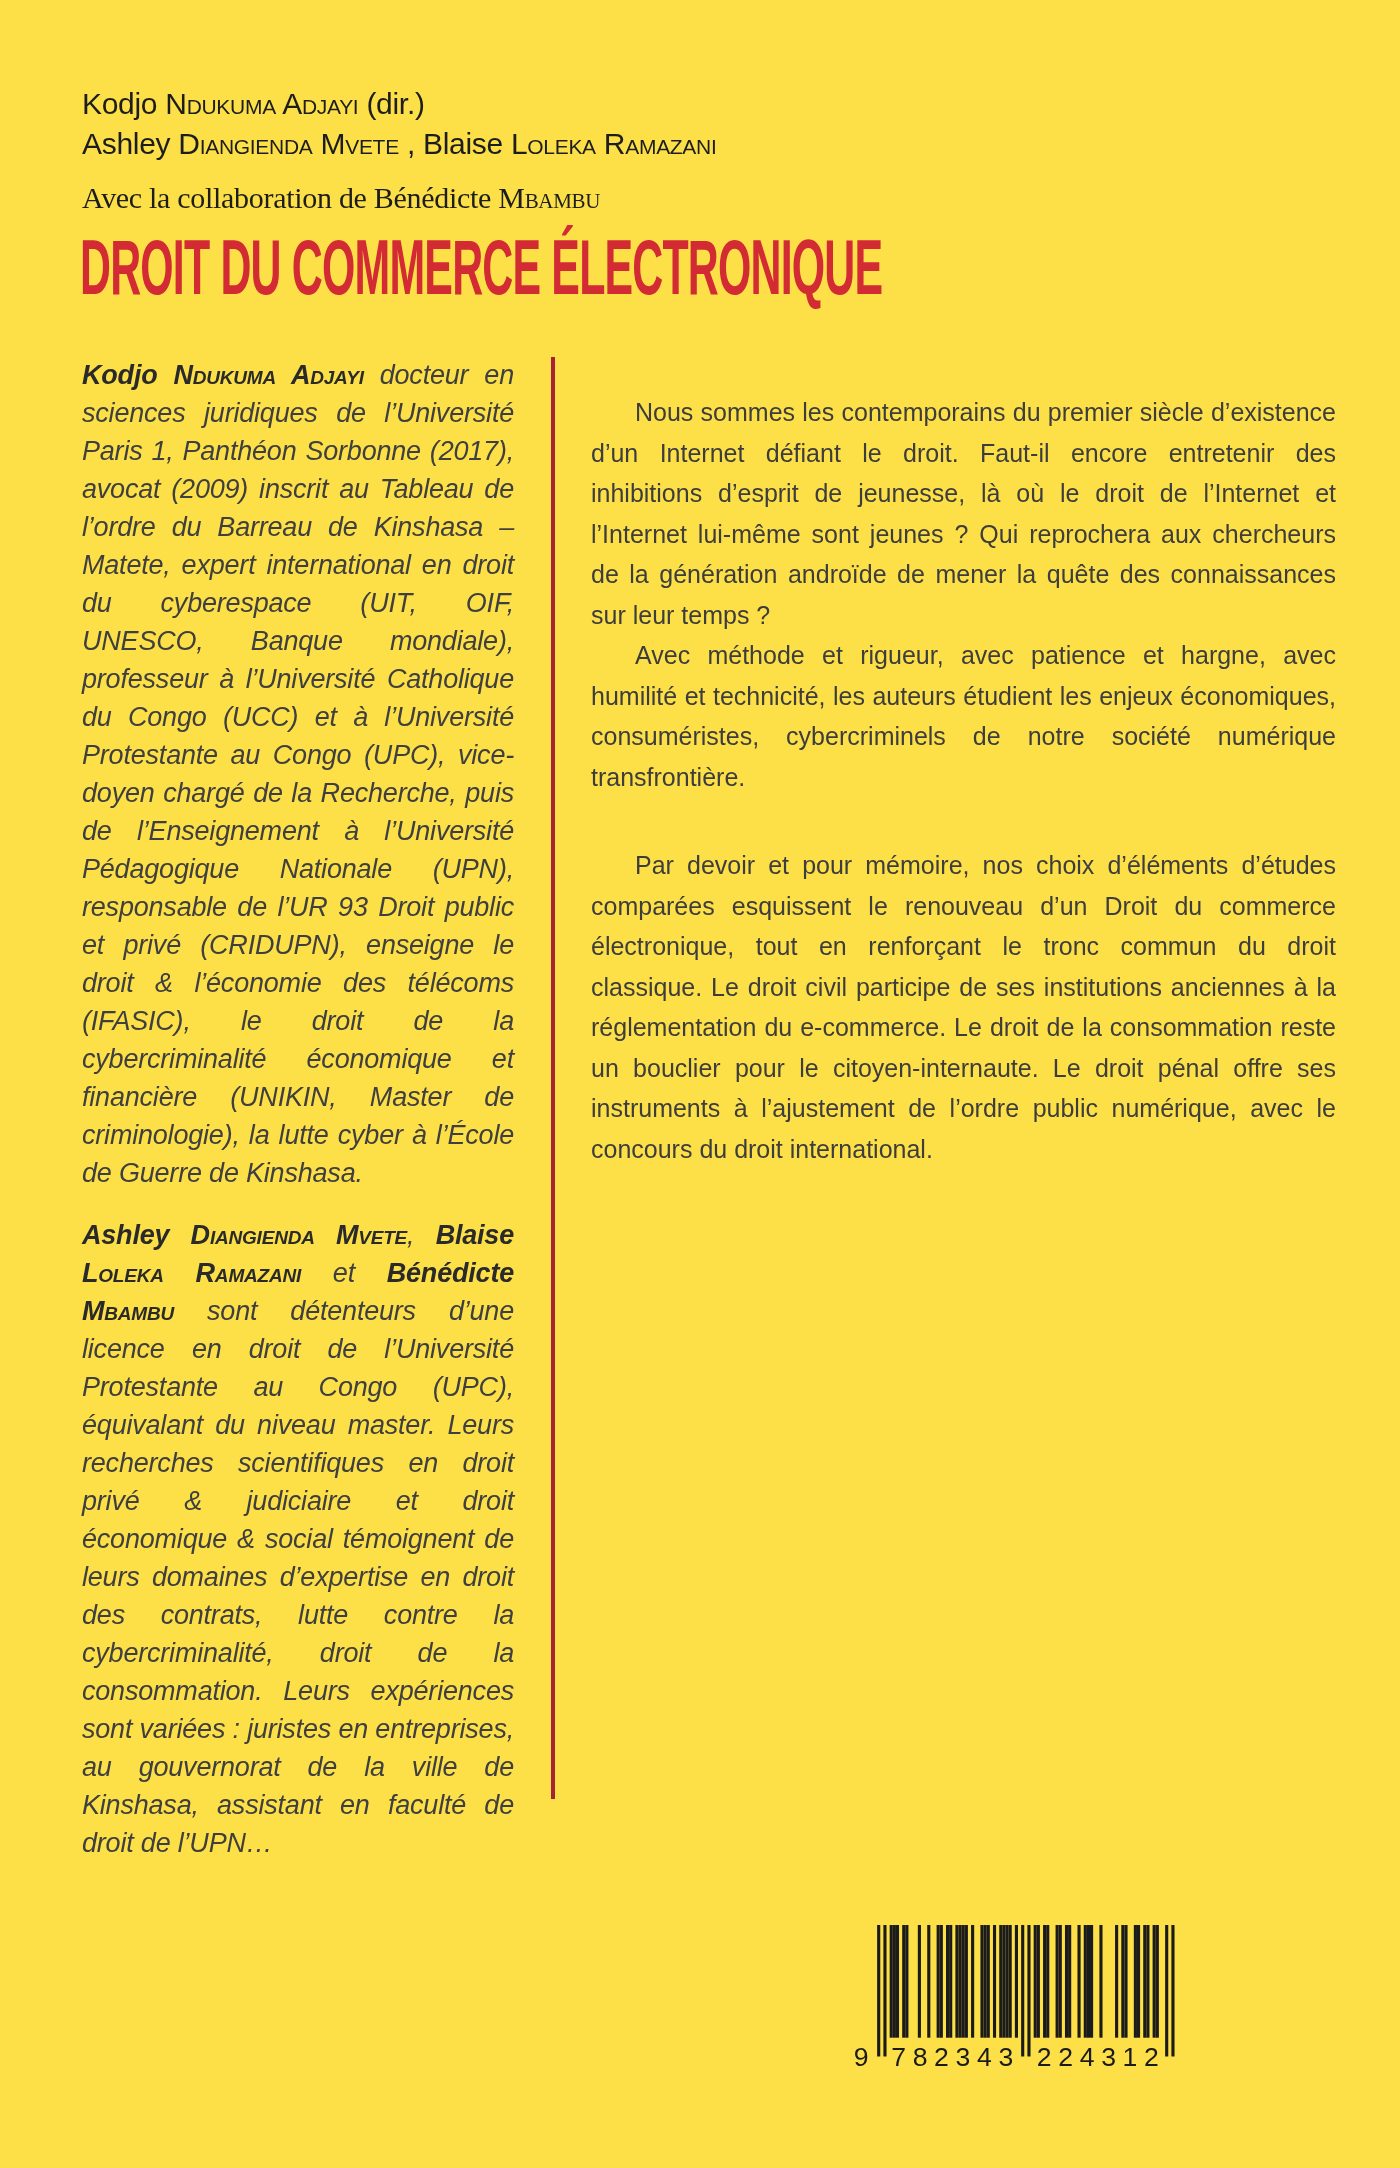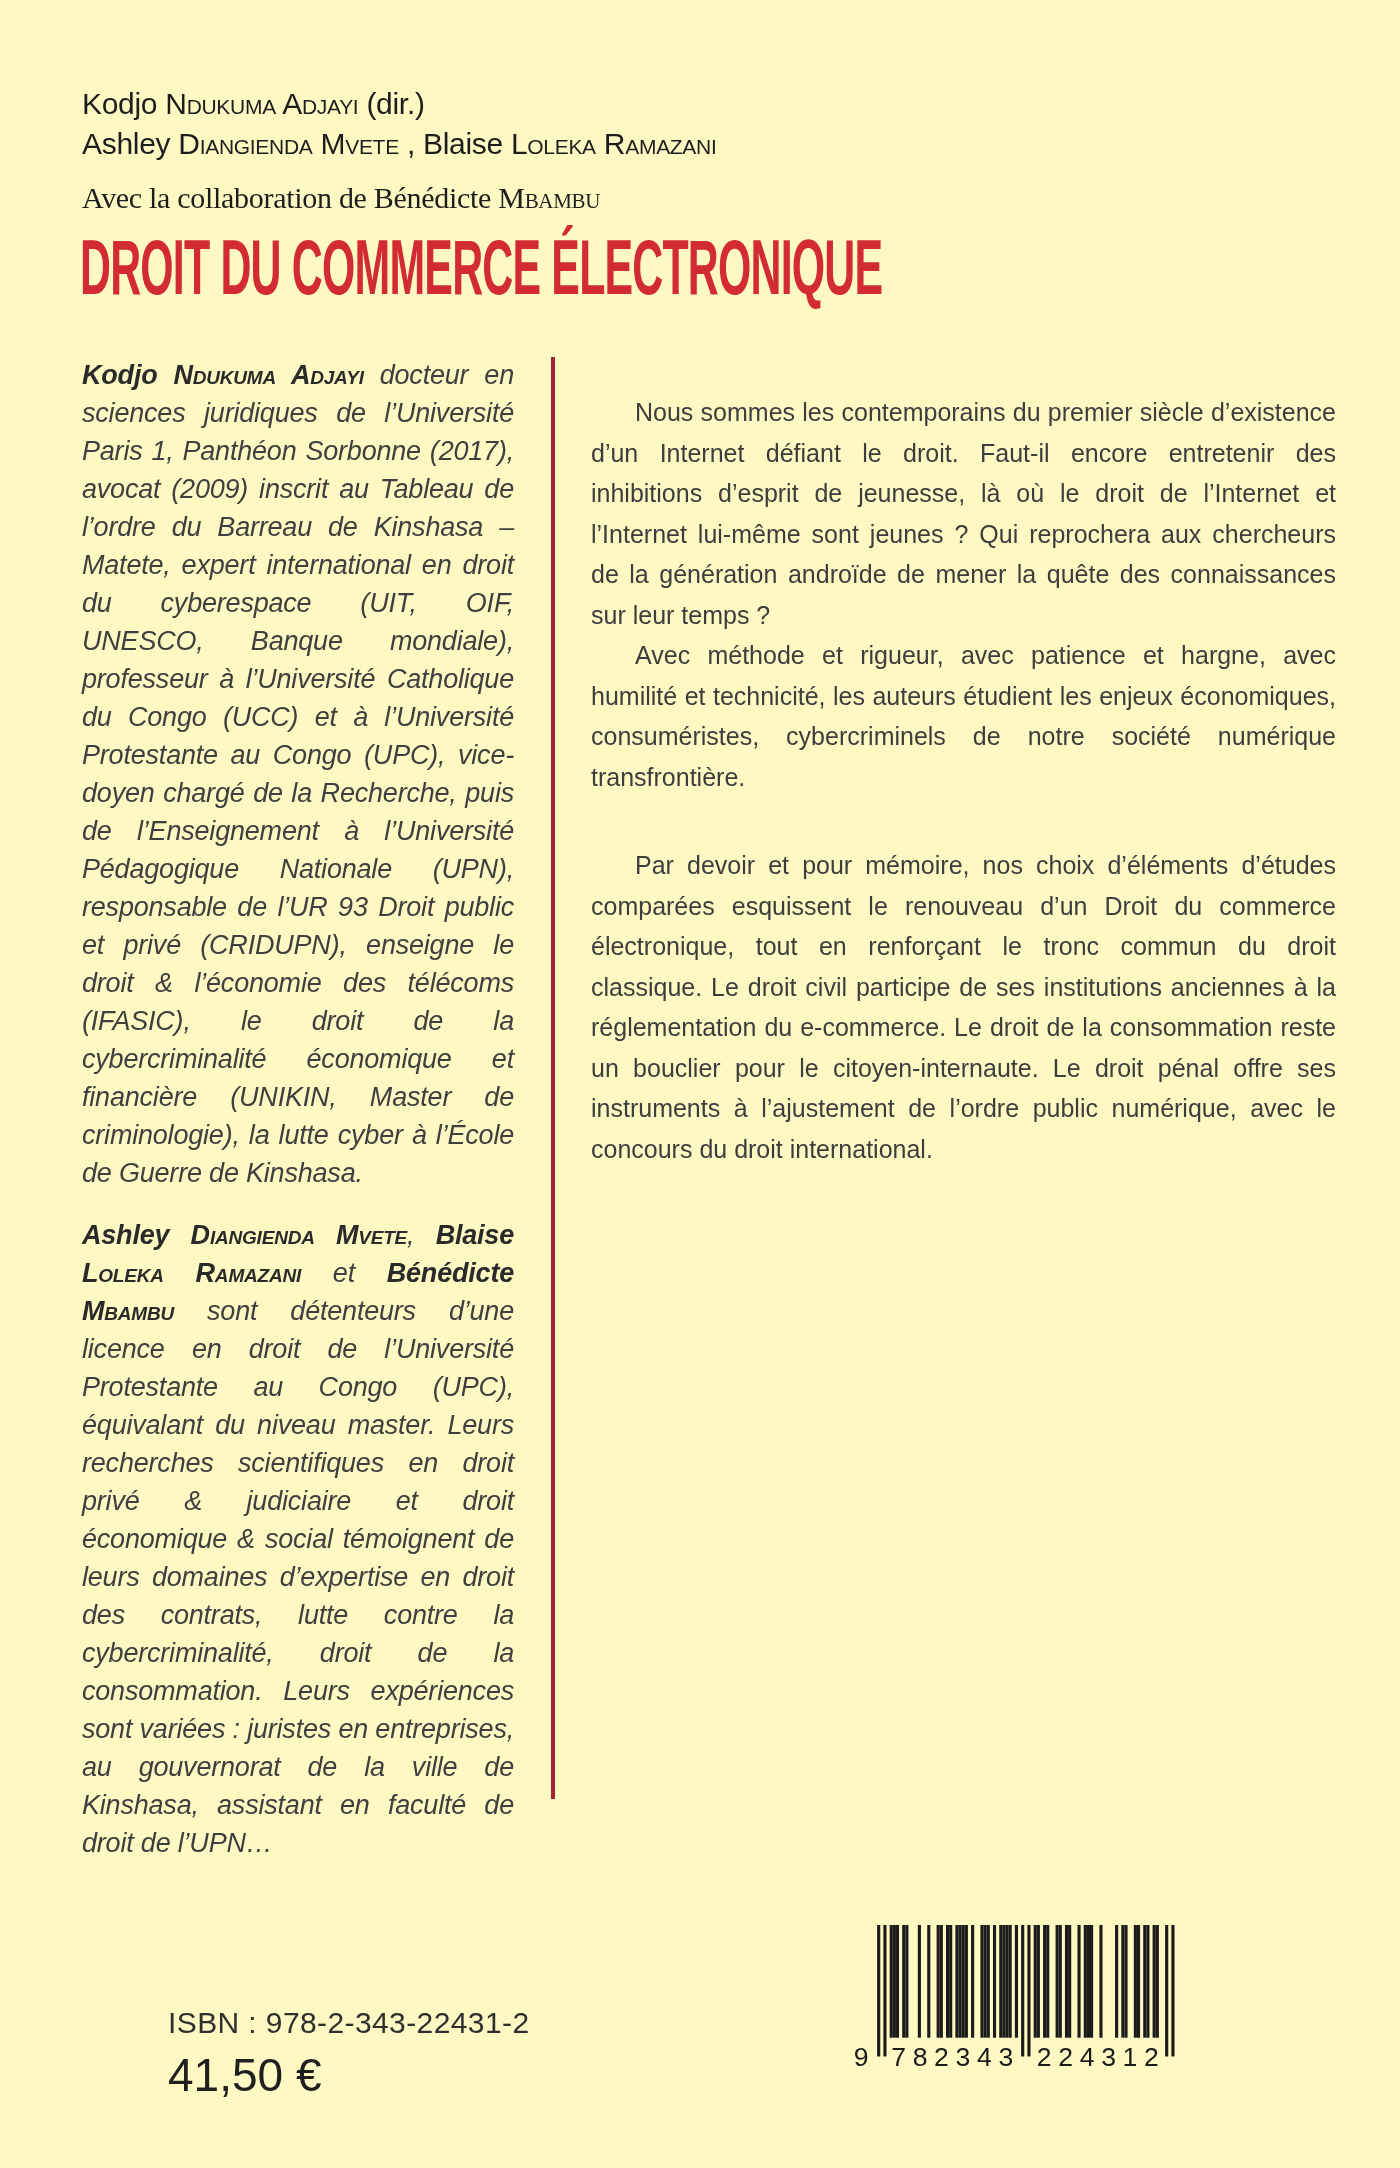--- a/index.html
+++ b/index.html
@@ -1,19 +1,19 @@
 <!DOCTYPE html>
 <html><head>
 <meta charset="utf-8">
 <style>
   html,body{margin:0;padding:0;background:#ffffff;}
   .page{
     position:relative;
     width:1400px;height:2168px;
-    background:#fef9c3;
+    background:#fde047;
     font-family:"Liberation Sans",sans-serif;
     overflow:hidden;
   }
   .sc{font-variant:small-caps;}
   .b{font-weight:700;}
 
   
   .bylines{
     position:absolute;left:82px;top:84px;
     font-size:30px;line-height:40px;color:#1d1d1d;
@@ -82,24 +82,20 @@
   </div>
 
   <div class="divider"></div>
 
   <div class="right-col">
     <p>Nous sommes les contemporains du premier siècle d’existence d’un Internet défiant le droit. Faut-il encore entretenir des inhibitions d’esprit de jeunesse, là où le droit de l’Internet et l’Internet lui-même sont jeunes ? Qui reprochera aux chercheurs de la génération androïde de mener la quête des connaissances sur leur temps ?</p>
     <p>Avec méthode et rigueur, avec patience et hargne, avec humilité et technicité, les auteurs étudient les enjeux économiques, consuméristes, cybercriminels de notre société numérique transfrontière.</p>
     <p class="p3">Par devoir et pour mémoire, nos choix d’éléments d’études comparées esquissent le renouveau d’un Droit du commerce électronique, tout en renforçant le tronc commun du droit classique. Le droit civil participe de ses institutions anciennes à la réglementation du e-commerce. Le droit de la consommation reste un bouclier pour le citoyen-internaute. Le droit pénal offre ses instruments à l’ajustement de l’ordre public numérique, avec le concours du droit international.</p>
   </div>
 
-  <div class="isbn-block">
-    <div class="isbn">ISBN : 978-2-343-22431-2</div>
-    <div class="price">41,50 €</div>
-  </div>
 
   <div class="barcode-wrap">
     <svg width="332" height="144" viewBox="0 0 106 46">
       <g fill="#1b1b1b">
           <rect x="8" y="0" width="1" height="42"></rect>
           <rect x="10" y="0" width="1" height="42"></rect>
           <rect x="12" y="0" width="1" height="36"></rect>
           <rect x="13" y="0" width="1" height="36"></rect>
           <rect x="14" y="0" width="1" height="36"></rect>
           <rect x="16" y="0" width="1" height="36"></rect>

